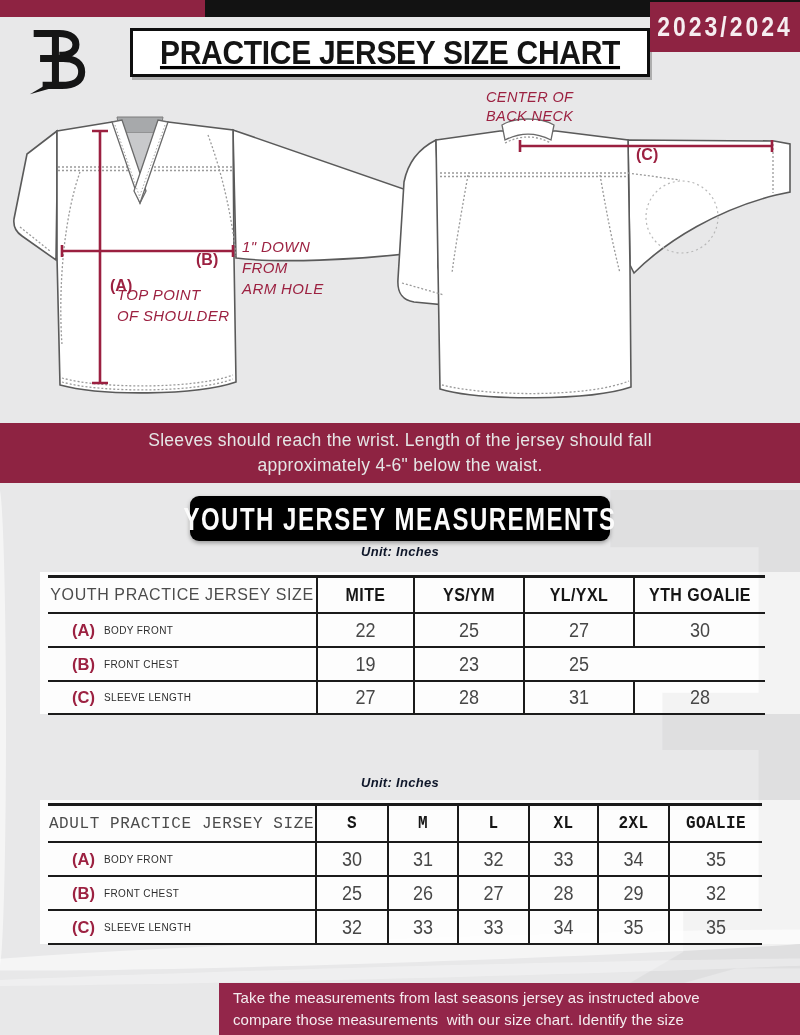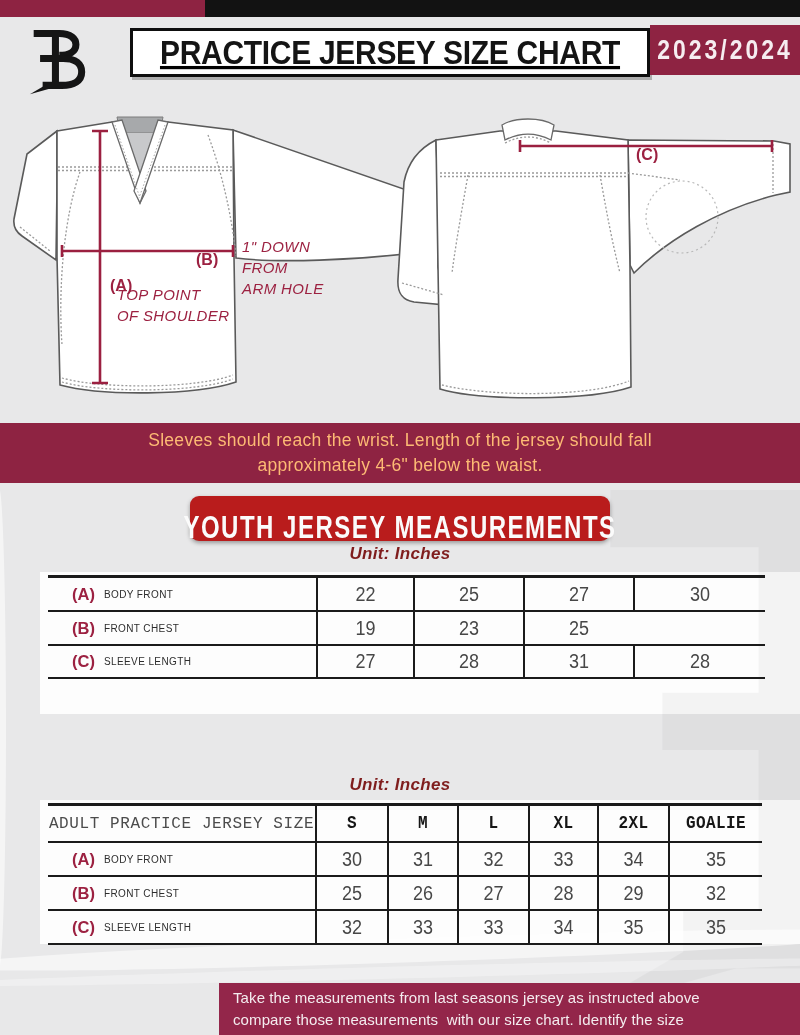--- a/index.html
+++ b/index.html
@@ -14,39 +14,39 @@
   .page{position:relative;width:800px;height:1035px;background:var(--page);overflow:hidden;margin:0 auto;}
   .abs{position:absolute;}
 
   
   .strip-maroon{left:0;top:0;width:205px;height:17px;background:var(--maroon);}
   .strip-black{left:205px;top:0;width:595px;height:17px;background:var(--black);}
   .logo-box{left:26px;top:24px;width:64px;height:76px;}
   .title-box{left:130px;top:28px;width:514px;height:43px;background:#ffffff;border:3px solid #0e0e0e;
              box-shadow:2px 3px 0 rgba(0,0,0,.25);display:flex;align-items:center;justify-content:center;text-decoration:underline;}
   .title-text{font-size:30px;font-weight:bold;color:#141414;letter-spacing:-0.3px;transform:scaleY(1.08);white-space:nowrap;}
-  .season-box{left:650px;top:25px;width:150px;height:50px;background:var(--maroon);display:flex;align-items:center;justify-content:center;}
+  .season-box{left:650px;top:2px;width:150px;height:50px;background:var(--maroon);display:flex;align-items:center;justify-content:center;}
   .season-text{font-size:23px;font-weight:bold;color:#f6edf0;letter-spacing:3px;transform:scaleY(1.18);white-space:nowrap;}
 
   
   .diagram-svg{left:0;top:67px;}
   .annot{position:absolute;color:var(--annot);}
   .annot-key{font-size:16px;font-weight:bold;}
   .annot-note{font-size:15px;font-style:italic;font-weight:500;line-height:21px;letter-spacing:.4px;white-space:pre-line;}
   .annot-note.small{font-size:14.5px;line-height:19px;}
 
   
   .inst-banner{left:0;top:423px;width:800px;height:60px;background:var(--maroon);display:flex;align-items:center;justify-content:center;}
-  .inst-text{color:#fdba74;font-size:17.5px;line-height:25px;text-align:center;white-space:pre-line;letter-spacing:.3px;}
-
-  
-  .sec-banner{width:420px;height:45px;left:190px;background:#b91c1c;border-radius:9px;
-              display:flex;align-items:flex-end;justify-content:center;box-shadow:0 2px 4px rgba(0,0,0,.35);}
+  .inst-text{color:#e5e5e5;font-size:17.5px;line-height:25px;text-align:center;white-space:pre-line;letter-spacing:.3px;}
+
+  
+  .sec-banner{width:420px;height:45px;left:190px;background:#000000;border-radius:9px;
+              display:flex;align-items:center;justify-content:center;box-shadow:0 2px 4px rgba(0,0,0,.35);}
   .sec-banner span{color:#fbfbfb;font-size:24px;font-weight:bold;letter-spacing:1.5px;transform:scaleY(1.32);white-space:nowrap;}
-  .unit-line{left:0;width:800px;text-align:center;font-style:italic;font-weight:bold;font-size:17px;color:#7f1d1d;letter-spacing:.3px;}
+  .unit-line{left:0;width:800px;text-align:center;font-style:italic;font-weight:bold;font-size:13px;color:#0f172a;letter-spacing:.3px;}
 
   
   .white-band{background:#fdfdfd;}
   .stable{border-top:3px solid var(--line);}
   .trow{display:grid;border-bottom:2px solid var(--line);box-sizing:border-box;}
   .yt{grid-template-columns:268px 97px 110px 110px 132px;}
   .at{grid-template-columns:267px 72px 70px 71px 69px 71px 94px;}
   .cell{display:flex;align-items:center;justify-content:center;box-sizing:border-box;}
   .cell.v{border-left:2px solid var(--line);}
   .hdr-first{font-size:16px;color:#4c4c4c;letter-spacing:.6px;transform:scaleY(1.08);white-space:nowrap;}
@@ -145,20 +145,22 @@
     </g>
   </svg>
 
   <div class="annot annot-key" style="left:110px;top:277px;">(A)</div>
   <div class="annot annot-note" style="left:117px;top:284px;">TOP POINT
 OF SHOULDER</div>
   <div class="annot annot-key" style="left:196px;top:251px;">(B)</div>
   <div class="annot annot-note" style="left:242px;top:236px;">1" DOWN
 FROM
 ARM HOLE</div>
+  <div class="annot annot-note small" style="left:486px;top:88px;">CENTER OF
+BACK NECK</div>
   <div class="annot annot-key" style="left:636px;top:146px;">(C)</div>
 
   <div class="abs inst-banner">
     <div class="inst-text">Sleeves should reach the wrist. Length of the jersey should fall
 approximately 4-6" below the waist.</div>
   </div>
 
   <div class="abs white-band" style="left:40px;top:572px;width:760px;height:142px;"></div>
   <div class="abs white-band" style="left:40px;top:800px;width:760px;height:144px;"></div>
   <svg class="abs watermark" viewBox="0 0 100 115">
@@ -169,20 +171,37 @@
   <div class="abs swoosh" style="left:-8px;top:488px;width:14px;height:480px;"></div>
   <div class="abs swoosh" style="left:-60px;top:938px;width:960px;height:24px;transform:rotate(-2deg);"></div>
   <div class="abs swoosh" style="left:-60px;top:966px;width:960px;height:12px;transform:rotate(-1.5deg);opacity:.6;"></div>
 
   <div class="abs sec-banner" style="top:496px;">
     <span>YOUTH JERSEY MEASUREMENTS</span>
   </div>
   <div class="abs unit-line" style="top:544px;">Unit: Inches</div>
 
   <div class="abs stable" style="left:48px;top:575px;width:717px;">
+    <div class="trow yt" style="height:36px;">
+      <div class="cell">
+          <span class="hdr-first">YOUTH PRACTICE JERSEY SIZE</span>
+        </div>
+      <div class="cell v">
+          <span class="hdr-size">MITE</span>
+        </div>
+      <div class="cell v">
+          <span class="hdr-size">YS/YM</span>
+        </div>
+      <div class="cell v">
+          <span class="hdr-size">YL/YXL</span>
+        </div>
+      <div class="cell v">
+          <span class="hdr-size">YTH GOALIE</span>
+        </div>
+    </div>
     <div class="trow yt" style="height:34px;">
       <div class="cell lbl-cell">
           <span class="row-key">(A)</span>
           <span class="row-lbl">BODY FRONT</span>
         </div>
       <div class="cell v">
           <span class="val">22</span>
         </div>
       <div class="cell v">
           <span class="val">25</span>

